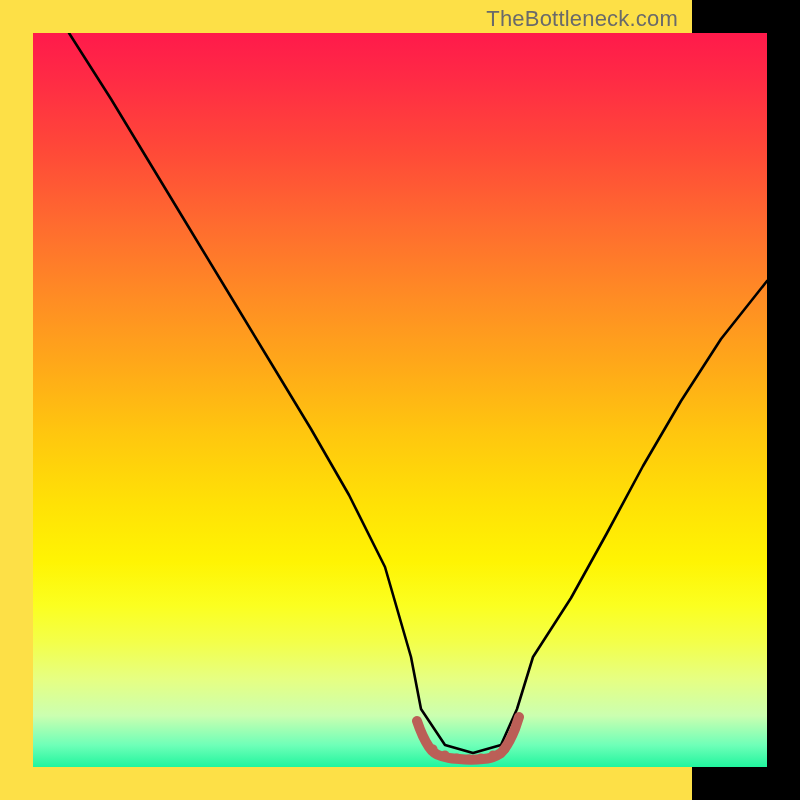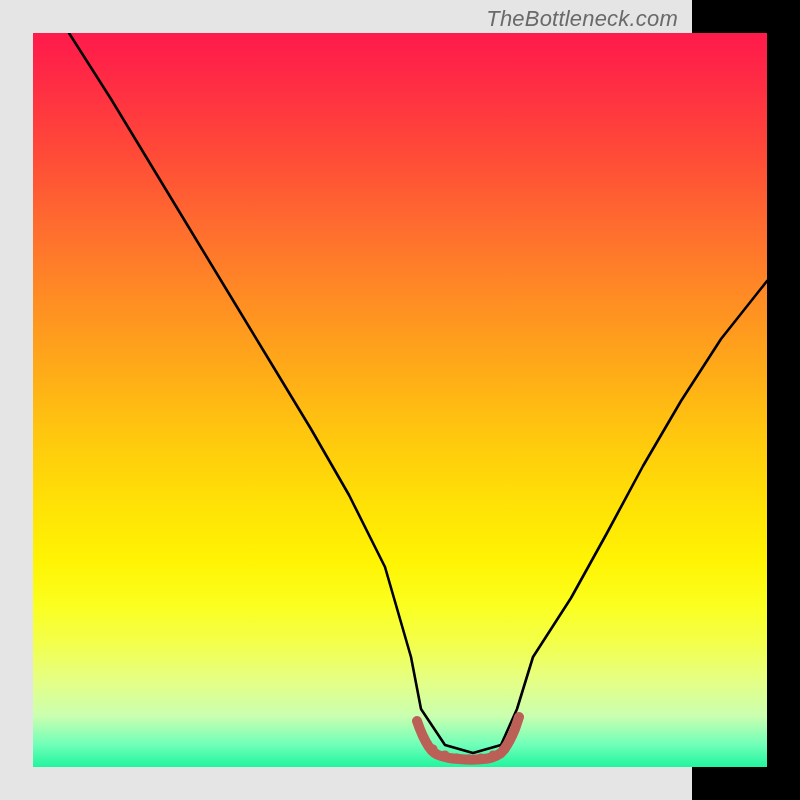--- a/index.html
+++ b/index.html
@@ -8,22 +8,21 @@
     width: 800px;
     height: 800px;
     background: #000;
     overflow: hidden;
     font-family: Arial, Helvetica, sans-serif;
   }
   .frame {
     position: relative;
     width: 692px;
     height: 800px;
-    background: #e5e5e5;
-    font-style: italic;
+    background: #fde047;
   }
   .watermark {
     position: absolute;
     top: 6px;
     right: 14px;
     color: #6a6a6a;
     font-size: 22px;
     font-weight: 500;
     letter-spacing: 0.2px;
     z-index: 40;

